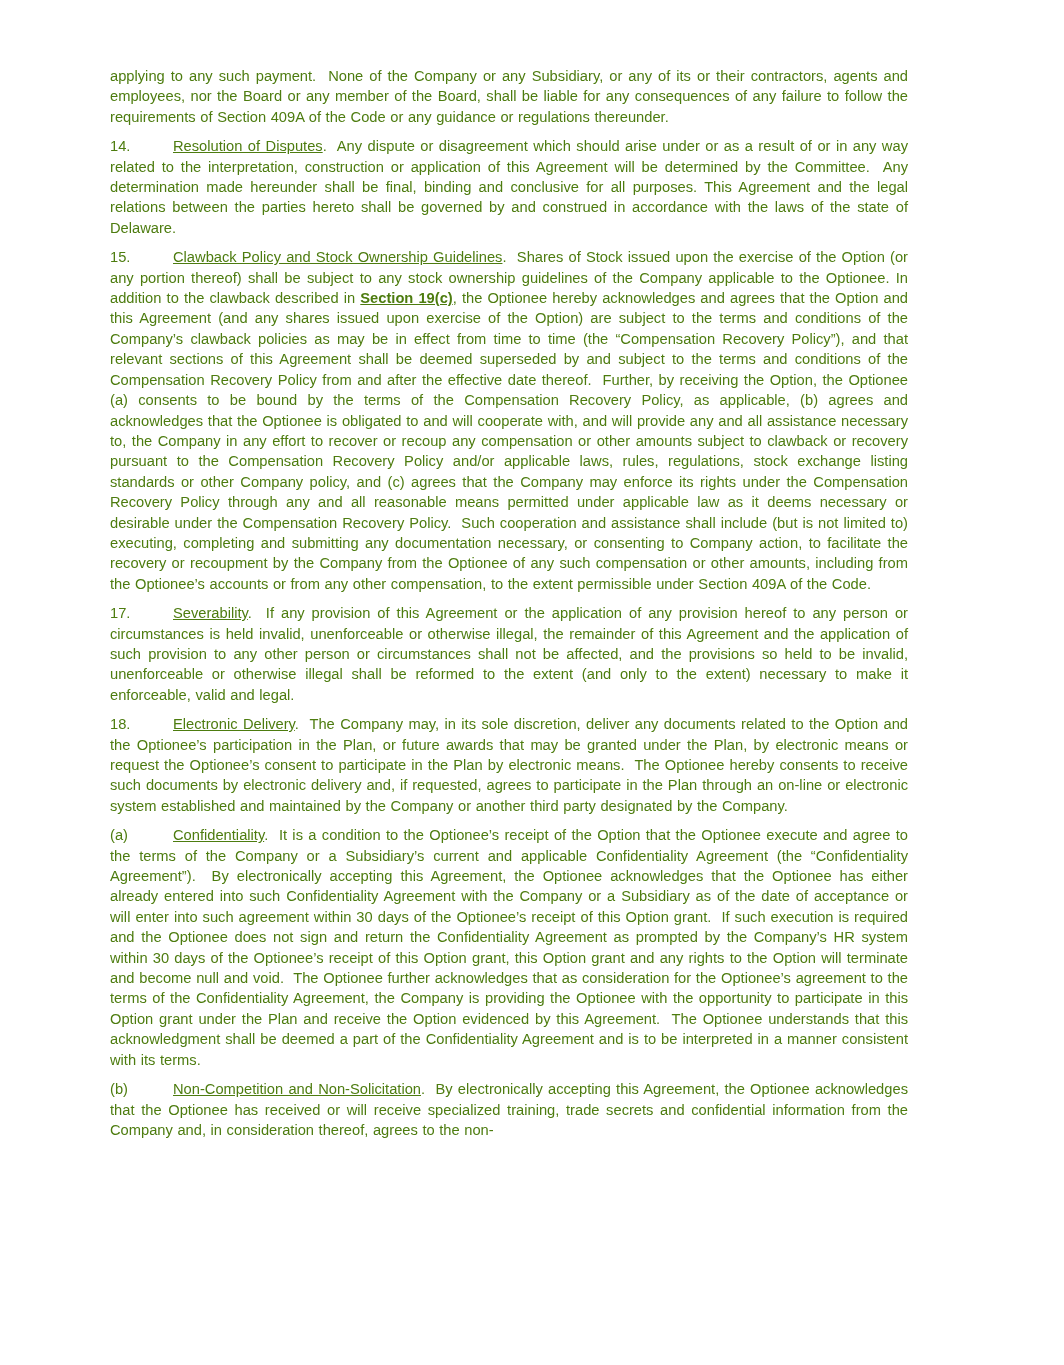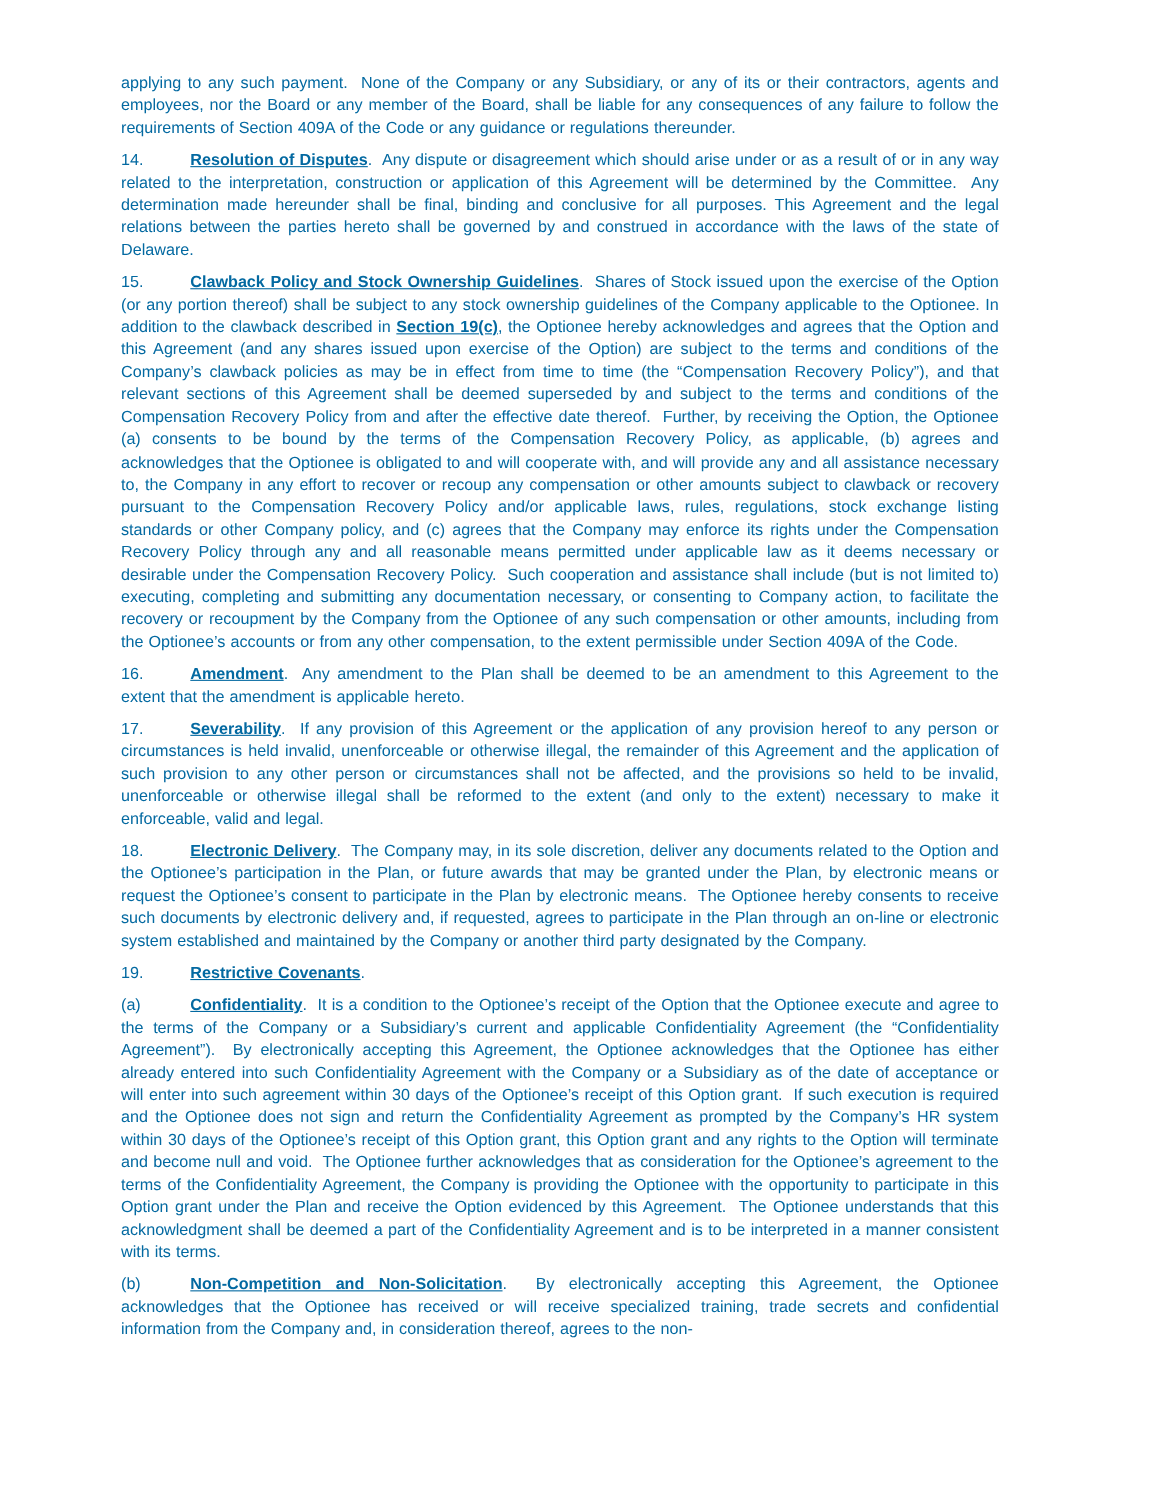--- a/index.html
+++ b/index.html
@@ -9,65 +9,63 @@
   }
   .page {
     position: relative;
     width: 1064px;
     height: 1365px;
     background: #ffffff;
     overflow: hidden;
     font-family: "Liberation Sans", "DejaVu Sans", sans-serif;
     font-size: 14.7px;
     line-height: 20.4px;
-    color: #0369a1;
+    color: #4d7c0f;
   }
   .content {
     position: absolute;
     left: 110px;
     top: 66px;
     width: 798px;
   }
   .para {
     text-align: justify;
     margin: 0 0 9px 0;
     word-spacing: 0.5px;
   }
   .tab-label {
     display: inline-block;
     width: 63px;
   }
   .heading {
-    font-weight: bold;
+    font-weight: normal;
     text-decoration: underline;
   }
   .inline-ref {
     font-weight: bold;
     text-decoration: underline;
     margin-top: 40px;
   }
 </style>
 </head>
 <body>
 
 <div class="page">
   <div class="content">
 
     <p class="para"><span>applying to any such payment.&nbsp; None of the Company or any Subsidiary, or any of its or their contractors, agents and employees, nor the Board or any member of the Board, shall be liable for any consequences of any failure to follow the requirements of Section 409A of the Code or any guidance or regulations thereunder.</span></p>
 
     <p class="para"><span class="tab-label">14.</span><span class="heading">Resolution of Disputes</span><span>.&nbsp; Any dispute or disagreement which should arise under or as a result of or in any way related to the interpretation, construction or application of this Agreement will be determined by the Committee.&nbsp; Any determination made hereunder shall be final, binding and conclusive for all purposes. This Agreement and the legal relations between the parties hereto shall be governed by and construed in accordance with the laws of the state of Delaware.</span></p>
 
     <p class="para"><span class="tab-label">15.</span><span class="heading">Clawback Policy and Stock Ownership Guidelines</span><span>.&nbsp; Shares of Stock issued upon the exercise of the Option (or any portion thereof) shall be subject to any stock ownership guidelines of the Company applicable to the Optionee. In addition to the clawback described in </span><span class="inline-ref">Section 19(c)</span><span>, the Optionee hereby acknowledges and agrees that the Option and this Agreement (and any shares issued upon exercise of the Option) are subject to the terms and conditions of the Company’s clawback policies as may be in effect from time to time (the “Compensation Recovery Policy”), and that relevant sections of this Agreement shall be deemed superseded by and subject to the terms and conditions of the Compensation Recovery Policy from and after the effective date thereof.&nbsp; Further, by receiving the Option, the Optionee (a) consents to be bound by the terms of the Compensation Recovery Policy, as applicable, (b) agrees and acknowledges that the Optionee is obligated to and will cooperate with, and will provide any and all assistance necessary to, the Company in any effort to recover or recoup any compensation or other amounts subject to clawback or recovery pursuant to the Compensation Recovery Policy and/or applicable laws, rules, regulations, stock exchange listing standards or other Company policy, and (c) agrees that the Company may enforce its rights under the Compensation Recovery Policy through any and all reasonable means permitted under applicable law as it deems necessary or desirable under the Compensation Recovery Policy.&nbsp; Such cooperation and assistance shall include (but is not limited to) executing, completing and submitting any documentation necessary, or consenting to Company action, to facilitate the recovery or recoupment by the Company from the Optionee of any such compensation or other amounts, including from the Optionee’s accounts or from any other compensation, to the extent permissible under Section 409A of the Code.</span></p>
 
-    <p class="para"><span class="tab-label">16.</span><span class="heading">Amendment</span><span>.&nbsp; Any amendment to the Plan shall be deemed to be an amendment to this Agreement to the extent that the amendment is applicable hereto.</span></p>
 
     <p class="para"><span class="tab-label">17.</span><span class="heading">Severability</span><span>.&nbsp; If any provision of this Agreement or the application of any provision hereof to any person or circumstances is held invalid, unenforceable or otherwise illegal, the remainder of this Agreement and the application of such provision to any other person or circumstances shall not be affected, and the provisions so held to be invalid, unenforceable or otherwise illegal shall be reformed to the extent (and only to the extent) necessary to make it enforceable, valid and legal.</span></p>
 
     <p class="para"><span class="tab-label">18.</span><span class="heading">Electronic Delivery</span><span>.&nbsp; The Company may, in its sole discretion, deliver any documents related to the Option and the Optionee’s participation in the Plan, or future awards that may be granted under the Plan, by electronic means or request the Optionee’s consent to participate in the Plan by electronic means.&nbsp; The Optionee hereby consents to receive such documents by electronic delivery and, if requested, agrees to participate in the Plan through an on-line or electronic system established and maintained by the Company or another third party designated by the Company.</span></p>
 
-    <p class="para"><span class="tab-label">19.</span><span class="heading">Restrictive Covenants</span><span>.</span></p>
 
     <p class="para"><span class="tab-label">(a)</span><span class="heading">Confidentiality</span><span>.&nbsp; It is a condition to the Optionee’s receipt of the Option that the Optionee execute and agree to the terms of the Company or a Subsidiary’s current and applicable Confidentiality Agreement (the “Confidentiality Agreement”).&nbsp; By electronically accepting this Agreement, the Optionee acknowledges that the Optionee has either already entered into such Confidentiality Agreement with the Company or a Subsidiary as of the date of acceptance or will enter into such agreement within 30 days of the Optionee’s receipt of this Option grant.&nbsp; If such execution is required and the Optionee does not sign and return the Confidentiality Agreement as prompted by the Company’s HR system within 30 days of the Optionee’s receipt of this Option grant, this Option grant and any rights to the Option will terminate and become null and void.&nbsp; The Optionee further acknowledges that as consideration for the Optionee’s agreement to the terms of the Confidentiality Agreement, the Company is providing the Optionee with the opportunity to participate in this Option grant under the Plan and receive the Option evidenced by this Agreement.&nbsp; The Optionee understands that this acknowledgment shall be deemed a part of the Confidentiality Agreement and is to be interpreted in a manner consistent with its terms.</span></p>
 
     <p class="para"><span class="tab-label">(b)</span><span class="heading">Non-Competition and Non-Solicitation</span><span>.&nbsp; By electronically accepting this Agreement, the Optionee acknowledges that the Optionee has received or will receive specialized training, trade secrets and confidential information from the Company and, in consideration thereof, agrees to the non-</span></p>
 
   </div>
 </div>
 
 </body></html>

